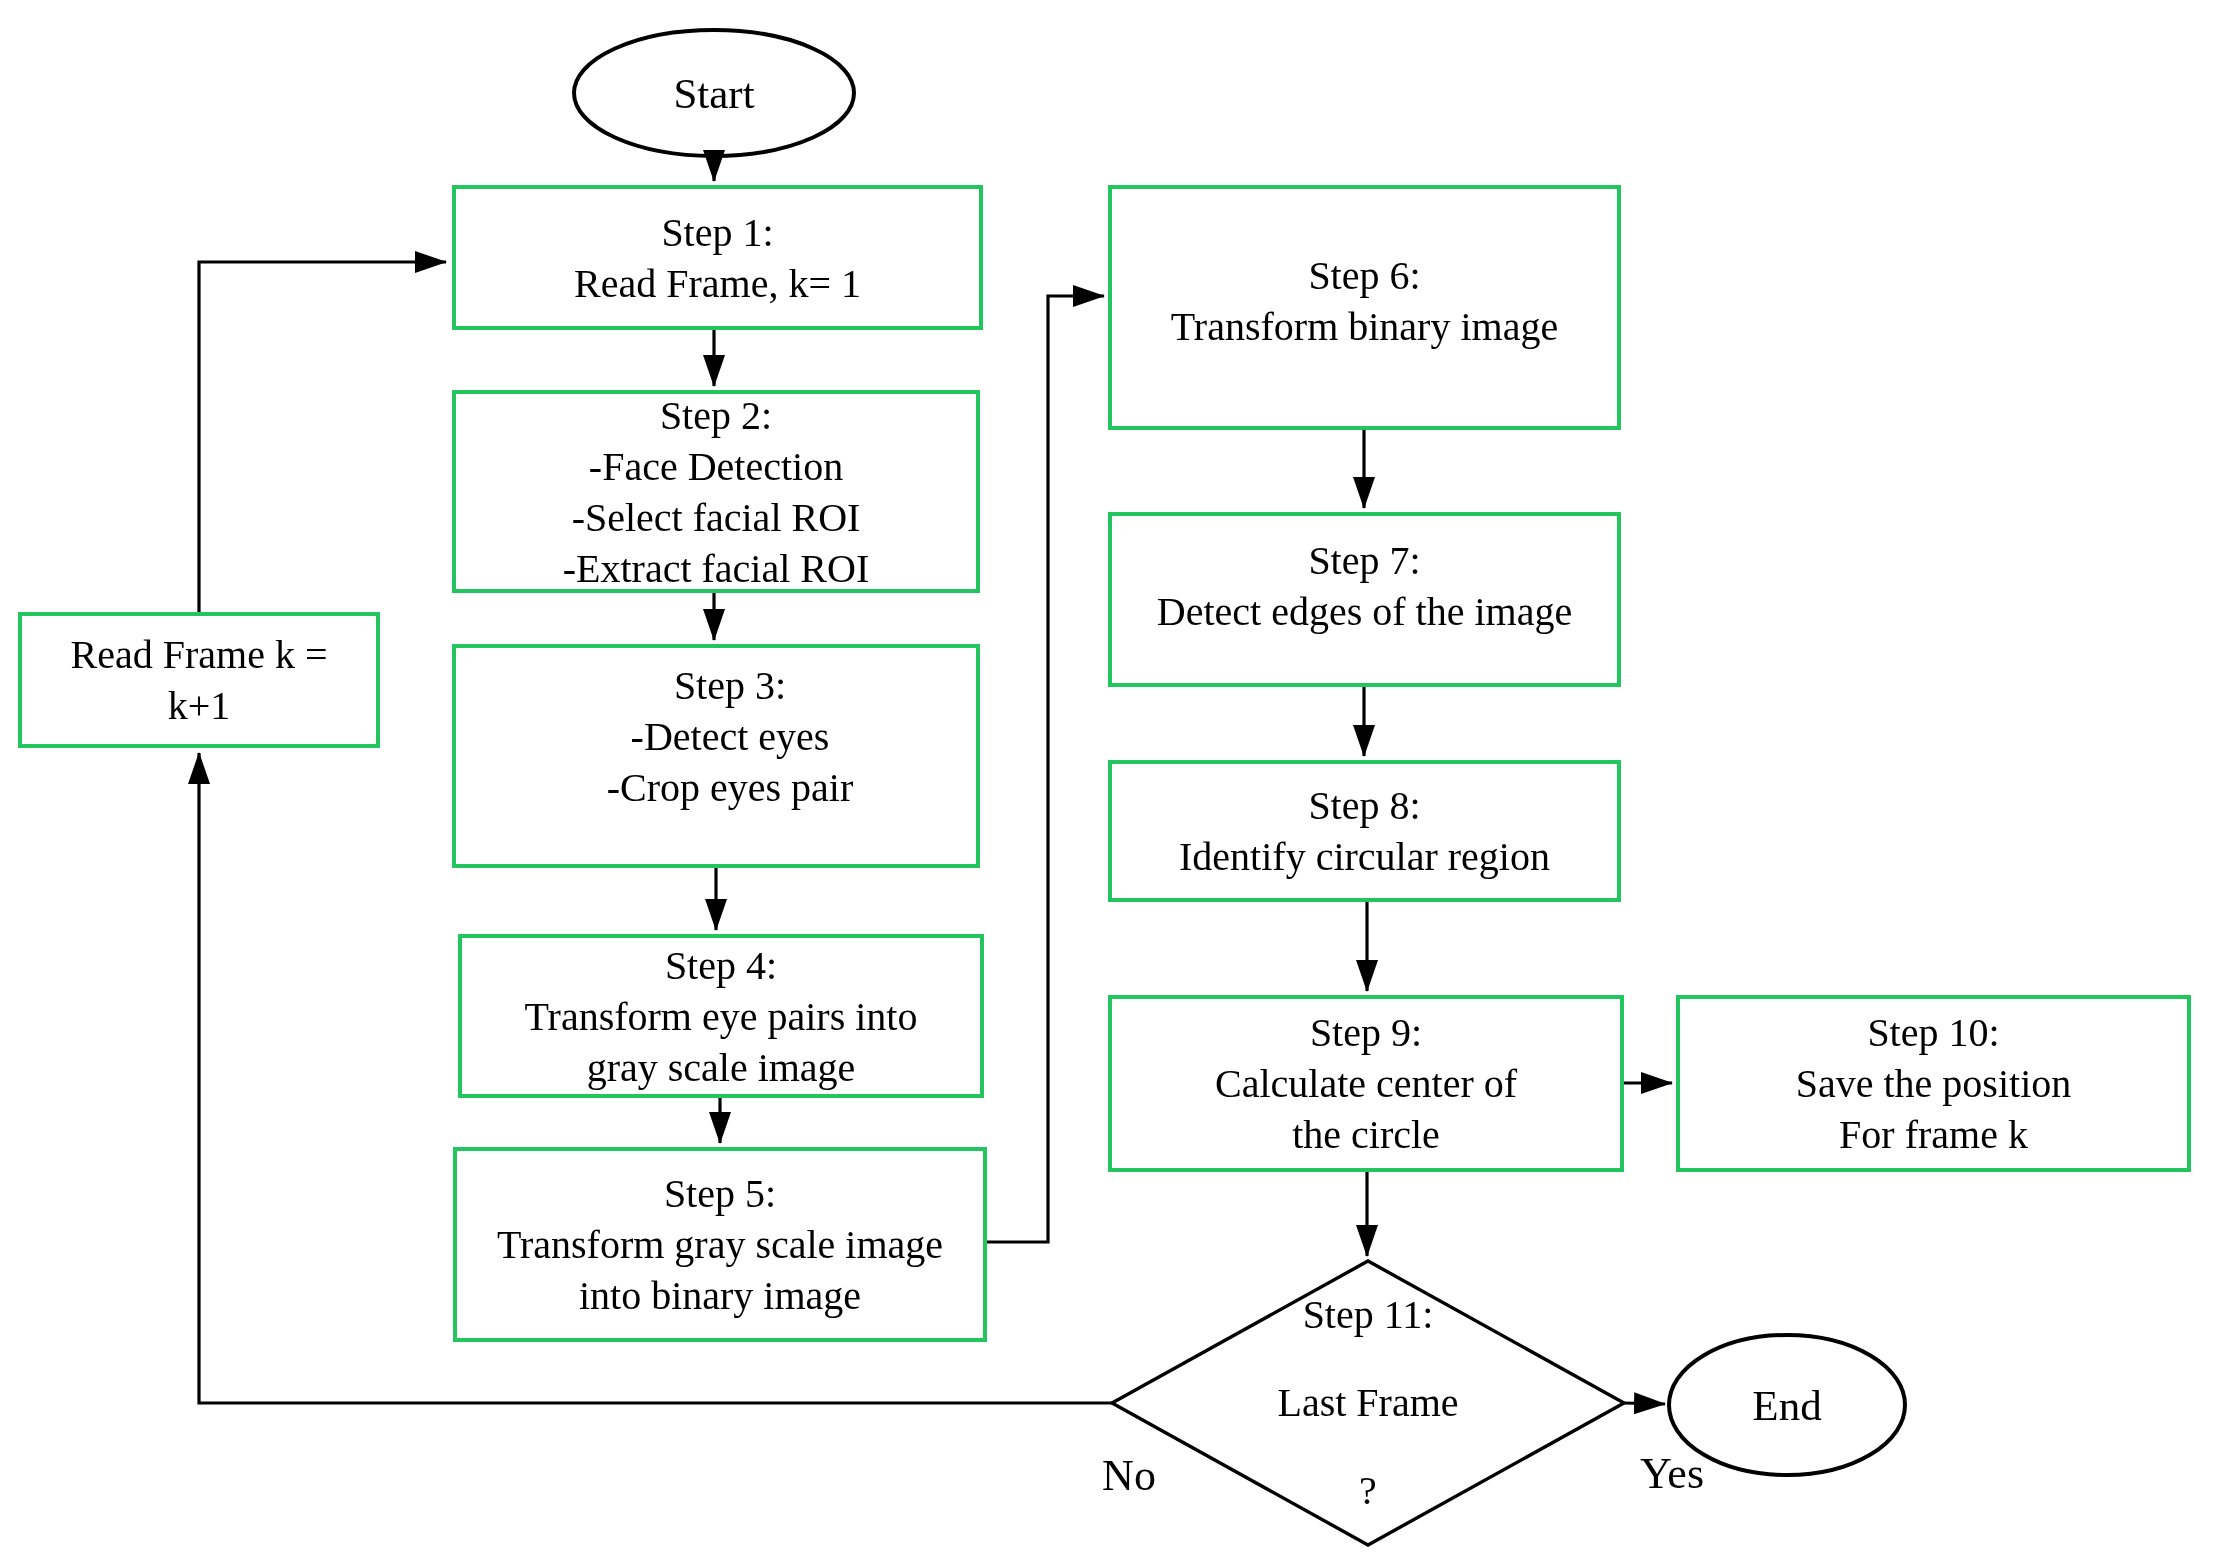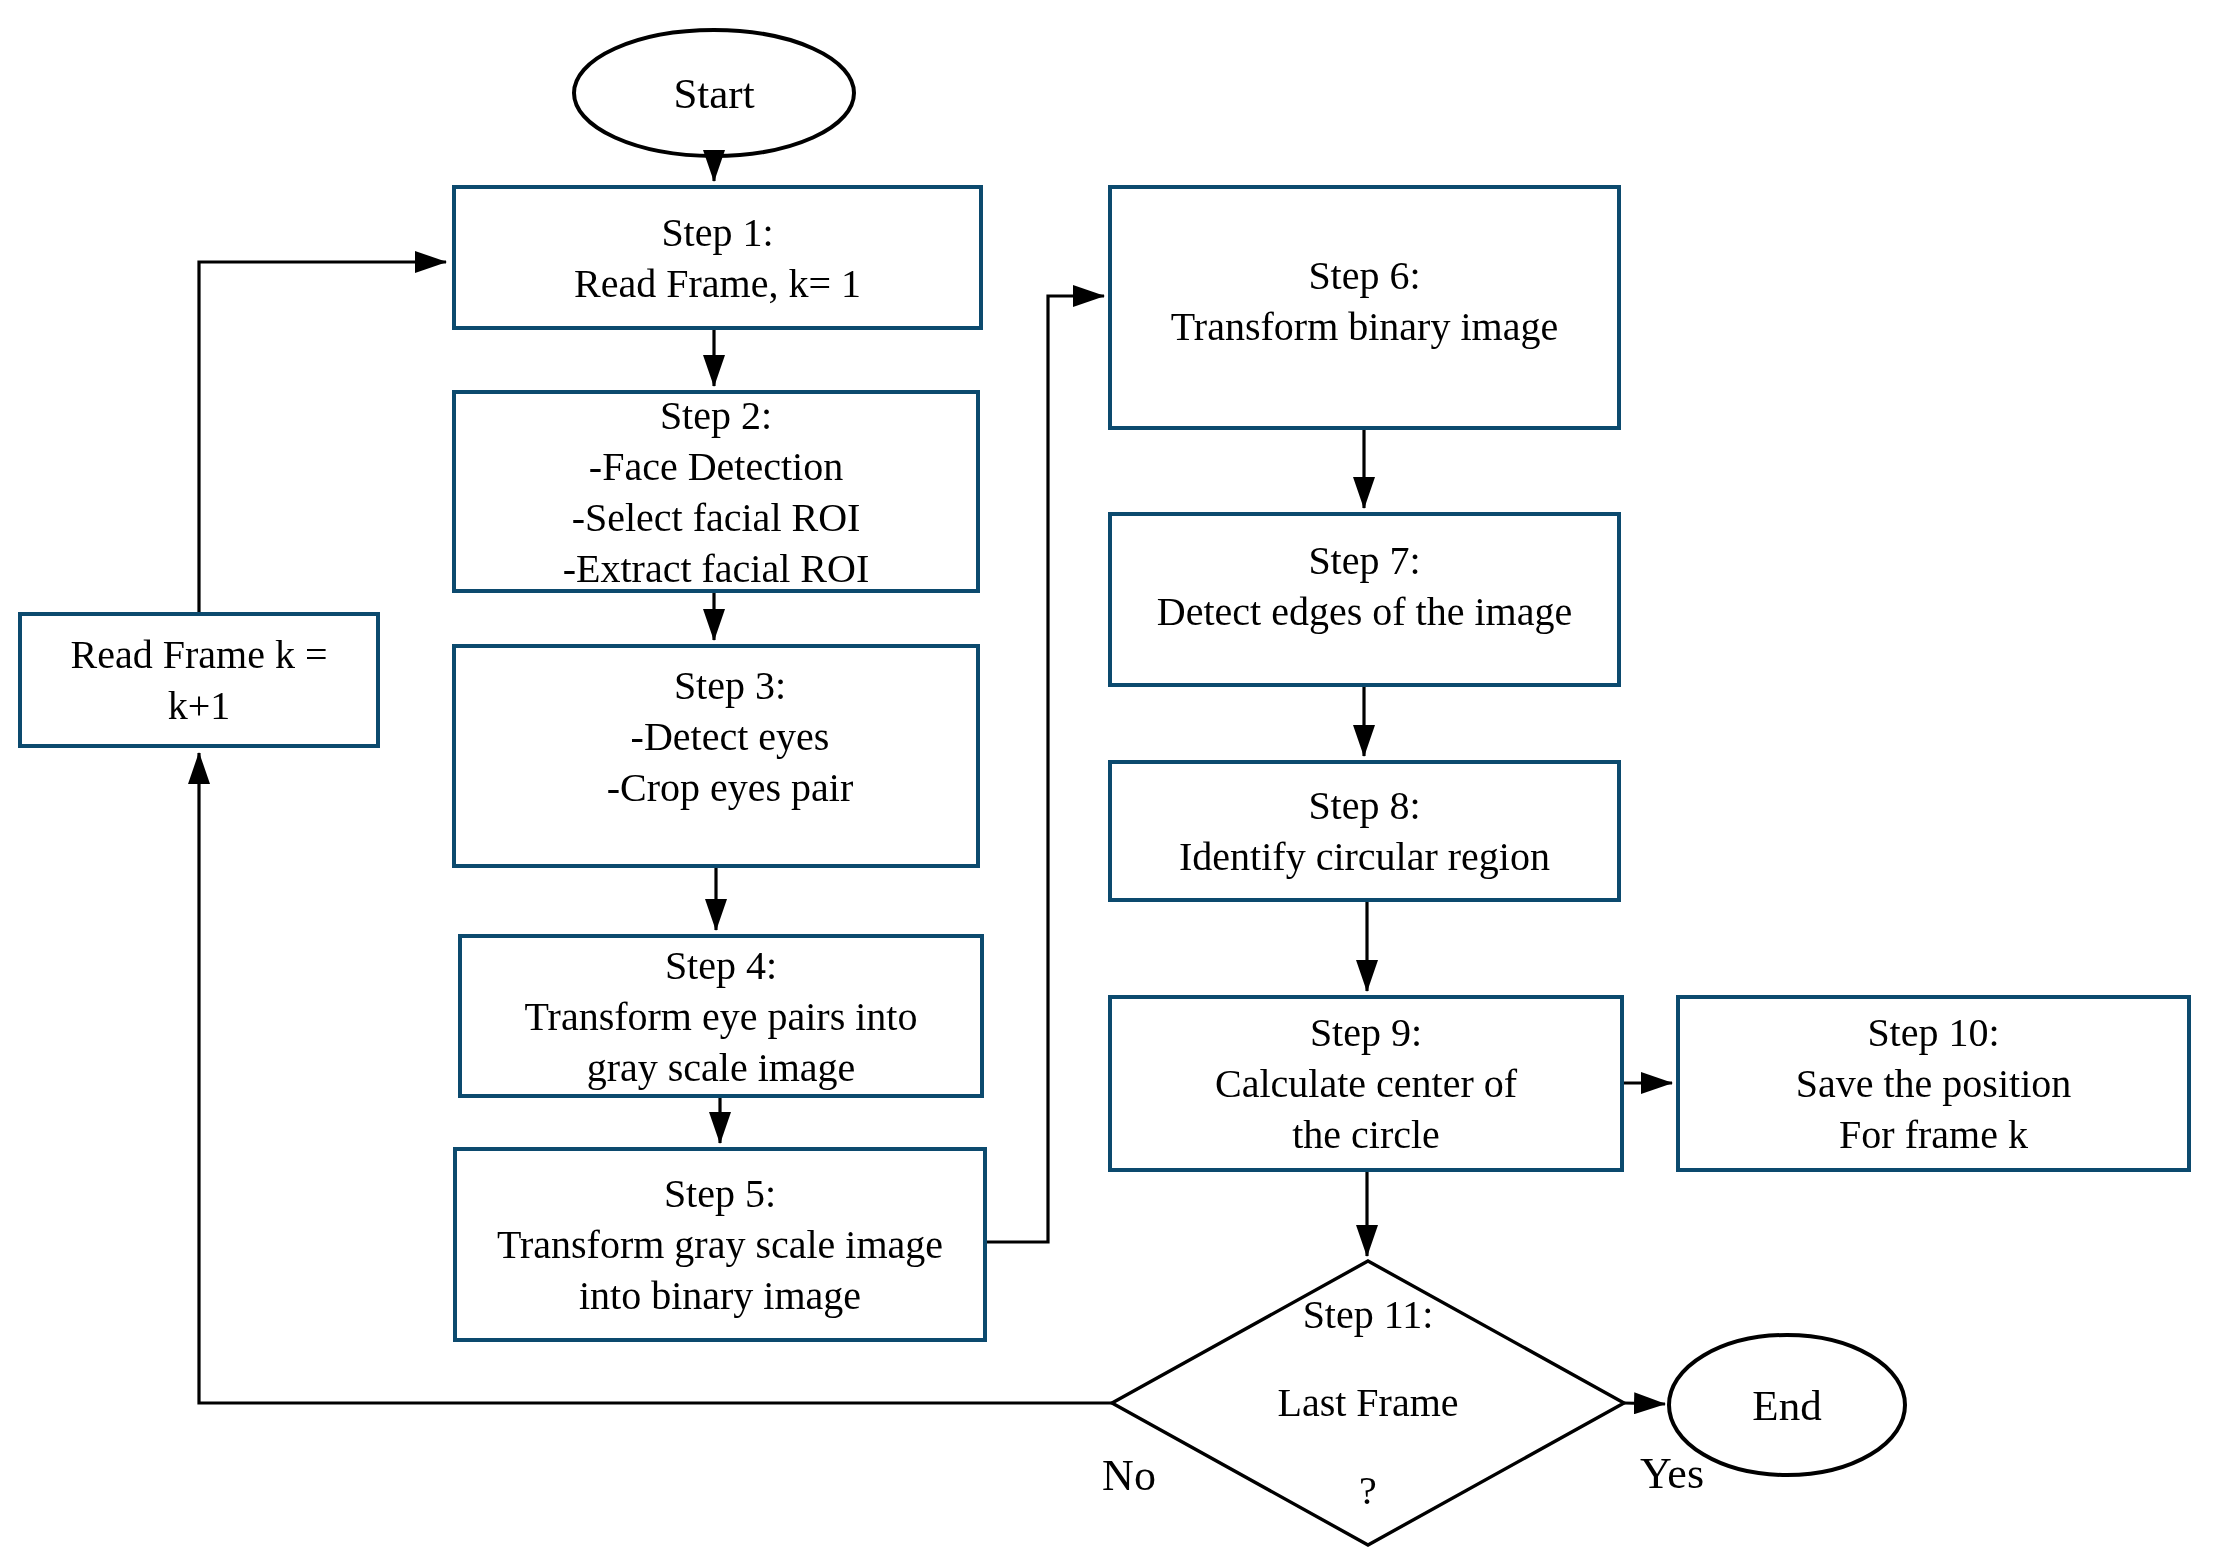--- a/index.html
+++ b/index.html
@@ -40,21 +40,21 @@
     display: flex;
     flex-direction: column;
     align-items: center;
     justify-content: center;
     text-align: center;
     font-size: 40px;
     line-height: 51px;
     white-space: nowrap;
   }
   .box {
-    border: 4px solid #0c4a6e;
+    border: 4px solid #22c55e;
     background: #ffffff;
   }
   .term {
     font-size: 43px;
   }
   .diamond-text {
     line-height: 56px;
     gap: 32px;
   }
   .edge-label {

